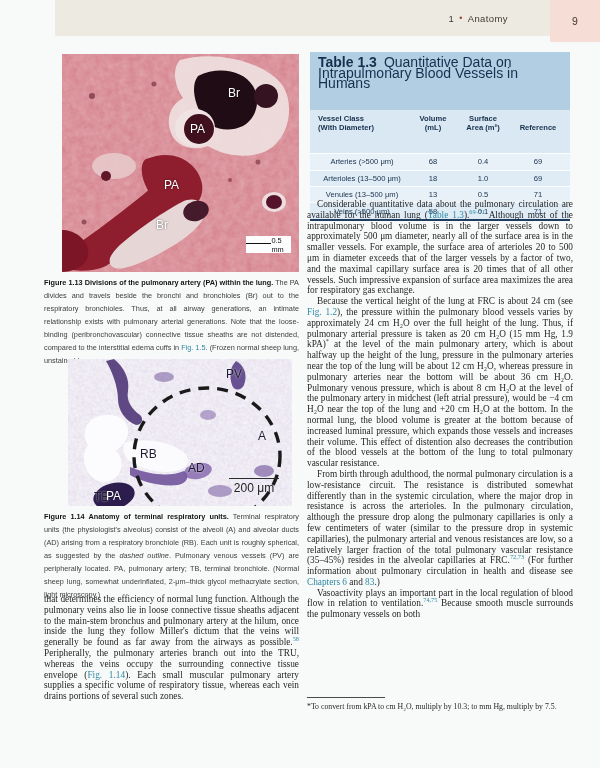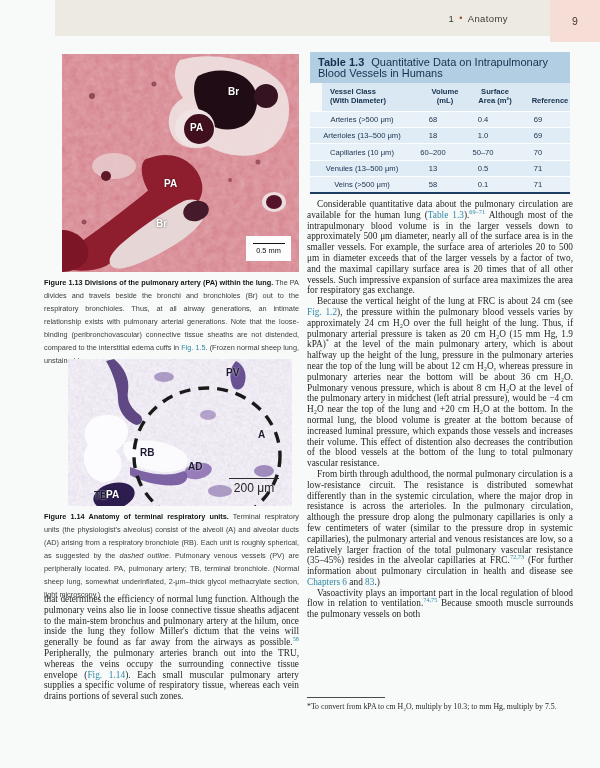--- a/index.html
+++ b/index.html
@@ -12,24 +12,24 @@
                 justify-content:flex-end;font-size:9.5px;color:#3f3a33;letter-spacing:.4px;}
   .running-head .dot{color:#a04a40;margin:0 5px;font-size:9px;}
   .page-tab{position:absolute;left:550px;top:0;width:50px;height:42px;background:#f6ded7;display:flex;
             align-items:center;justify-content:center;font-size:10.5px;color:#44362e;}
 
   
   .fig{position:absolute;}
   .fig svg{position:absolute;left:0;top:0;width:100%;height:100%;}
   .fig13{left:62px;top:54px;width:237px;height:218px;}
   .fig14{left:68px;top:359px;width:224px;height:147px;}
-  .figlabel{position:absolute;font-weight:700;font-size:10px;color:#fff;text-shadow:0 0 2px rgba(0,0,0,.65);}
+  .figlabel{position:absolute;font-weight:400;font-size:12px;color:#fff;text-shadow:0 0 2px rgba(0,0,0,.65);}
   .figlabel.dk{color:#1d1b30;text-shadow:0 0 2px rgba(255,255,255,.8);}
-  .scalebox13{position:absolute;left:184px;top:182px;width:45px;height:25px;background:#fdfdfd;
-              display:flex;flex-direction:column;align-items:center;justify-content:center;}
+  .scalebox13{position:absolute;left:184px;top:182px;width:45px;height:17px;background:#fdfdfd;
+              display:flex;flex-direction:row;align-items:center;justify-content:center;}
   .scalebar{width:32px;height:0;border-top:1.6px solid #111;margin-bottom:2px;}
   .scaletext{font-size:7.4px;color:#111;}
   .scalebox14{position:absolute;left:156px;top:119px;width:60px;display:flex;flex-direction:column;align-items:center;}
   .scalebar14{width:50px;height:0;border-top:1.4px solid #2a2a2a;margin-bottom:2px;}
   .scaletext14{font-size:12px;color:#222;}
 
   
   .caption{position:absolute;left:44px;width:255px;font-size:7.3px;line-height:13px;text-align:justify;color:#3d3d3d;}
   .cap13{top:276px;}
   .cap14{top:510px;}
@@ -46,24 +46,24 @@
   .right-body p{margin:0;text-indent:10px;}
   .left-body p{margin:0;}
 
   
   .footnote-rule{position:absolute;left:307px;top:697px;width:78px;border-top:1px solid #4a4a4a;}
   .footnote{position:absolute;left:307px;top:702px;width:266px;font-family:"Liberation Serif",serif;
             font-size:7.8px;line-height:9.6px;color:#262626;padding-left:10px;text-indent:-10px;}
 
   
   .table13{position:absolute;left:310px;top:52px;width:260px;color:#17304d;border-bottom:2px solid #1d3c60;}
-  .t-title{background:#b2cee3;padding:5px 8px 5px 8px;font-size:11px;line-height:10.6px;color:#14304e;}
+  .t-title{background:#b2cee3;padding:5px 8px 21px 8px;font-size:14px;line-height:10.6px;color:#14304e;}
   .t-title b{margin-right:7px;}
   .t-head{background:#d9e8f3;display:grid;grid-template-columns:96px 54px 46px 64px;
-          padding:4px 0 5px 0;font-weight:700;font-size:7.6px;line-height:9.2px;align-items:end;margin-left:12px;}
+          padding:4px 0 21px 0;font-weight:700;font-size:7.6px;line-height:9.2px;align-items:end;}
   .t-head .hc{text-align:center;}
   .t-head .hc.first{text-align:left;padding-left:8px;}
   .t-rows{display:block;}
   .t-row{display:grid;grid-template-columns:96px 54px 46px 64px;background:#e9f1f8;border-top:1px solid #fcfdfe;
          font-size:7.6px;line-height:9px;padding:3.2px 0;}
   .t-row:nth-child(even){background:#dfecf6;}
   .t-row .t-cell{text-align:center;}
   .t-row .t-cell.c0{text-align:center;padding-left:8px;}
 </style>
 </head>
@@ -215,26 +215,20 @@
           <div class="t-cell c2">0.4</div>
           <div class="t-cell c3">69</div>
         </div>
         <div class="t-row">
           <div class="t-cell c0">Arterioles (13–500 μm)</div>
           <div class="t-cell c1">18</div>
           <div class="t-cell c2">1.0</div>
           <div class="t-cell c3">69</div>
         </div>
         <div class="t-row">
-          <div class="t-cell c0">Capillaries (10 μm)</div>
-          <div class="t-cell c1">60–200</div>
-          <div class="t-cell c2">50–70</div>
-          <div class="t-cell c3">70</div>
-        </div>
-        <div class="t-row">
           <div class="t-cell c0">Venules (13–500 μm)</div>
           <div class="t-cell c1">13</div>
           <div class="t-cell c2">0.5</div>
           <div class="t-cell c3">71</div>
         </div>
         <div class="t-row">
           <div class="t-cell c0">Veins (&gt;500 μm)</div>
           <div class="t-cell c1">58</div>
           <div class="t-cell c2">0.1</div>
           <div class="t-cell c3">71</div>

